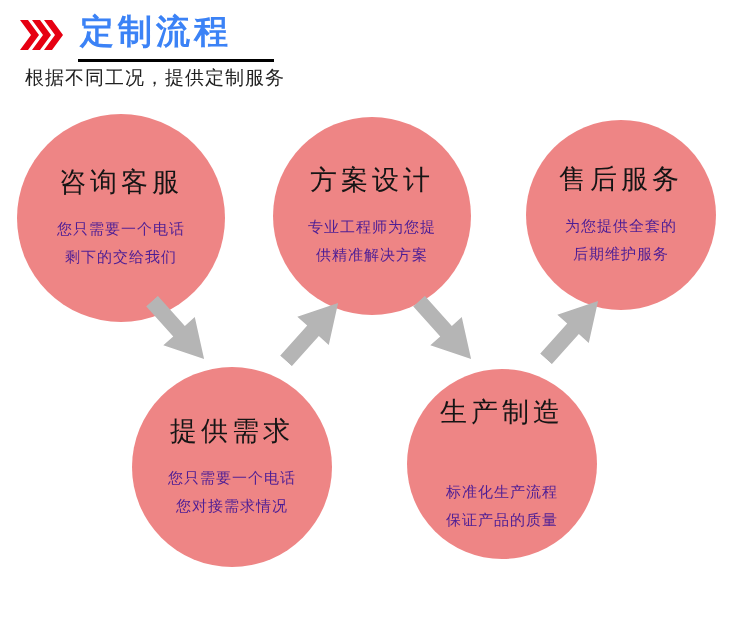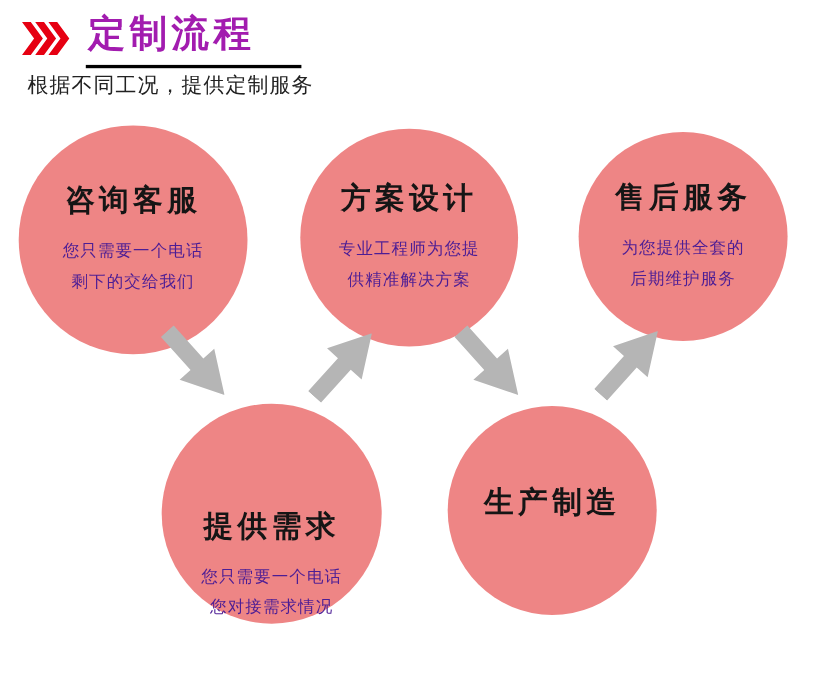--- a/index.html
+++ b/index.html
@@ -28,21 +28,21 @@
       left: 20px;
       display: flex;
       align-items: flex-start;
       gap: 14px;
     }
     .chevrons { margin-top: 8px; }
     .page-title {
       font-size: 34px;
       font-weight: bold;
       letter-spacing: 4px;
-      color: #a21caf;
+      color: #3b82f6;
       padding: 0 42px 8px 2px;
       border-bottom: 3px solid #000;
       line-height: 1.15;
     }
     .subtitle {
       position: absolute;
       top: 65px;
       left: 25px;
       font-size: 19px;
       letter-spacing: 1px;
@@ -57,36 +57,36 @@
       background: var(--circle);
       display: flex;
       flex-direction: column;
       align-items: center;
       justify-content: center;
       text-align: center;
       font-family: "Liberation Serif", serif;
     }
     .circle .step-title {
       font-size: 27px;
-      font-weight: bold;
+      font-weight: normal;
       letter-spacing: 4px;
       color: #151515;
       margin-bottom: 16px;
     }
     .circle .step-desc {
       font-size: 15px;
       line-height: 1.85;
       letter-spacing: 1px;
       color: #4c1d95;
       white-space: pre-line;
     }
     .c1 { left: 17px;  top: 114px; width: 208px; height: 208px; }
     .c2 { left: 273px; top: 117px; width: 198px; height: 198px; }
     .c3 { left: 526px; top: 120px; width: 190px; height: 190px; }
-    .c4 { left: 147px; top: 367px; width: 200px; height: 200px; justify-content: flex-end; }
+    .c4 { left: 132px; top: 367px; width: 200px; height: 200px; }
     .c5 { left: 407px; top: 369px; width: 190px; height: 190px; gap: 33px; }
 
     
     .arrow {
       position: absolute;
       width: 78px;
       height: 46px;
       background: var(--arrow);
       clip-path: polygon(0 33%, 52% 33%, 52% 4%, 100% 50%, 52% 96%, 52% 67%, 0 67%);
     }
@@ -134,20 +134,22 @@
   </div>
 
   <div class="circle c4">
     <div class="step-title">提供需求</div>
     <div class="step-desc">您只需要一个电话
 您对接需求情况</div>
   </div>
 
   <div class="circle c5">
     <div class="step-title">生产制造</div>
+    <div class="step-desc">标准化生产流程
+保证产品的质量</div>
   </div>
 
   <div class="arrow down a1"></div>
   <div class="arrow up a2"></div>
   <div class="arrow down a3"></div>
   <div class="arrow up a4"></div>
 
 </div>
 
 </body></html>

